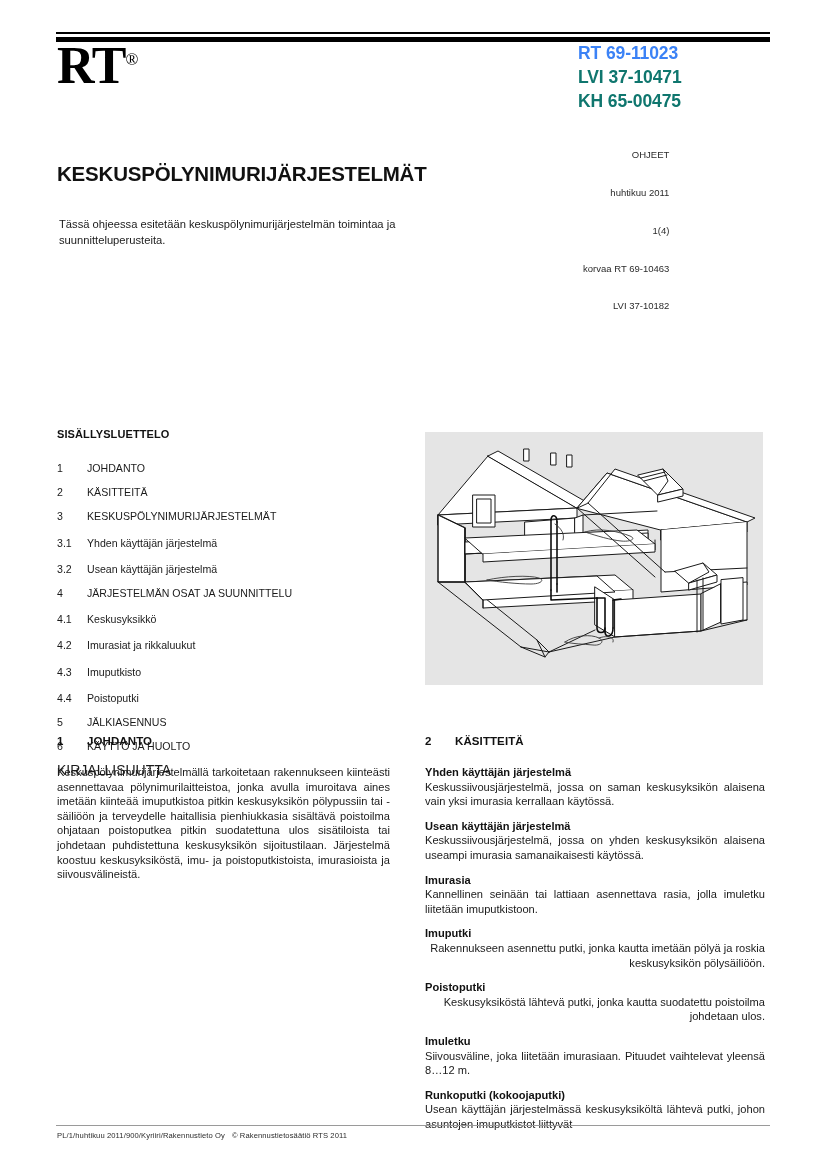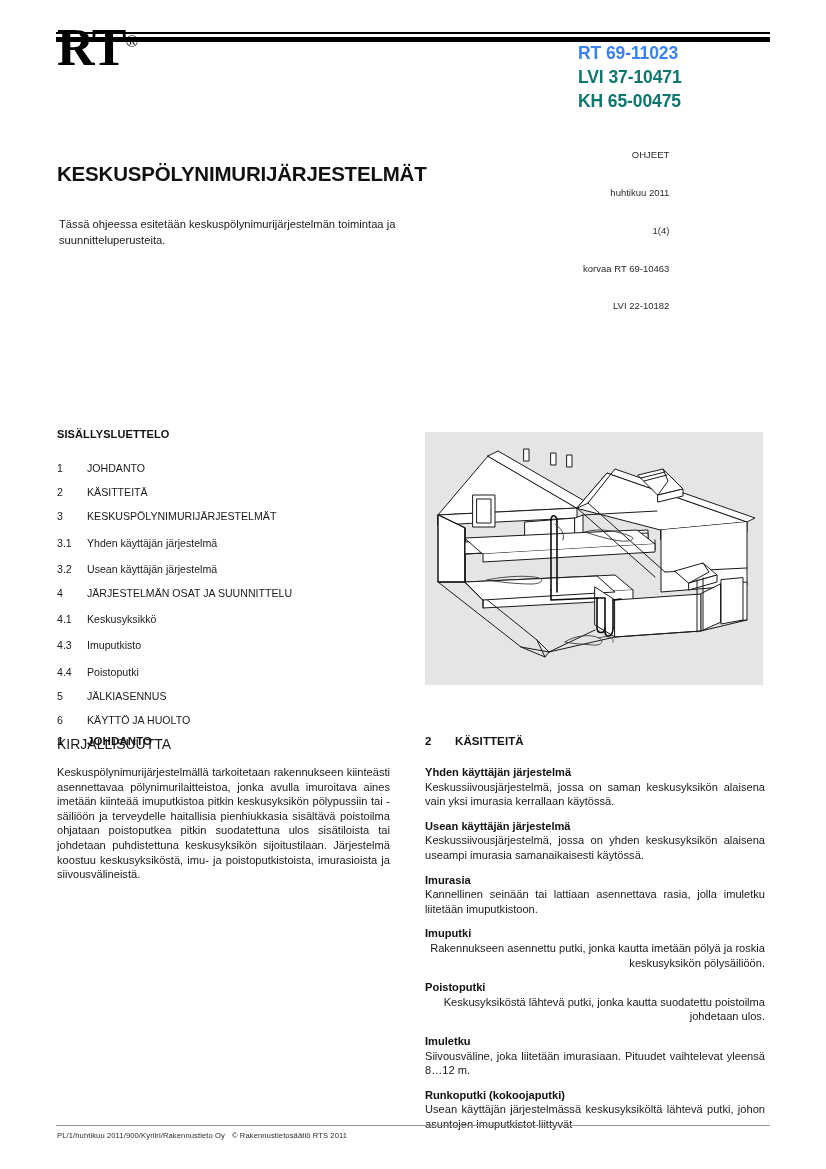--- a/index.html
+++ b/index.html
@@ -33,21 +33,21 @@
   .rule-thick {
     position: absolute;
     left: 56px; top: 37px;
     width: 714px; height: 5px;
     background: #000;
   }
 
   
   .logo {
     position: absolute;
-    left: 57px; top: 22px;
+    left: 57px; top: 40px;
     font-family: "Liberation Serif", serif;
     font-weight: bold;
     font-size: 52px;
     letter-spacing: -1px;
     line-height: 1;
     color: #000;
     text-align: center;
   }
   .logo .reg {
     font-size: 17px;
@@ -224,21 +224,21 @@
     <div class="c-primary">RT 69-11023</div>
     <div class="c-secondary">LVI 37-10471</div>
     <div class="c-secondary">KH 65-00475</div>
   </div>
 
   <div class="meta">
     <div>OHJEET</div>
     <div>huhtikuu 2011</div>
     <div>1(4)</div>
     <div><span>korvaa</span> <span>RT 69-10463</span></div>
-    <div><span class="indent"></span><span>LVI 22-10182</span></div>
+    <div><span class="indent"></span><span>LVI 37-10182</span></div>
   </div>
 
   <h1 class="doc-title">KESKUSPÖLYNIMURIJÄRJESTELMÄT</h1>
 
   <p class="lead">Tässä ohjeessa esitetään keskuspölynimurijärjestelmän toimintaa ja suunnitteluperusteita.</p>
 
   <div class="toc">
     <div class="toc-heading">SISÄLLYSLUETTELO</div>
 
     <div class="toc-row level1">
@@ -261,20 +261,24 @@
       <span class="num">3.2</span>
       <span class="label">Usean käyttäjän järjestelmä</span>
     </div>
     <div class="toc-row level1">
       <span class="num">4</span>
       <span class="label">JÄRJESTELMÄN OSAT JA SUUNNITTELU</span>
     </div>
     <div class="toc-row level2">
       <span class="num">4.1</span>
       <span class="label">Keskusyksikkö</span>
+    </div>
+    <div class="toc-row level2">
+      <span class="num">4.2</span>
+      <span class="label">Imurasiat ja rikkaluukut</span>
     </div>
     <div class="toc-row level2">
       <span class="num">4.3</span>
       <span class="label">Imuputkisto</span>
     </div>
     <div class="toc-row level2">
       <span class="num">4.4</span>
       <span class="label">Poistoputki</span>
     </div>
     <div class="toc-row level1">

